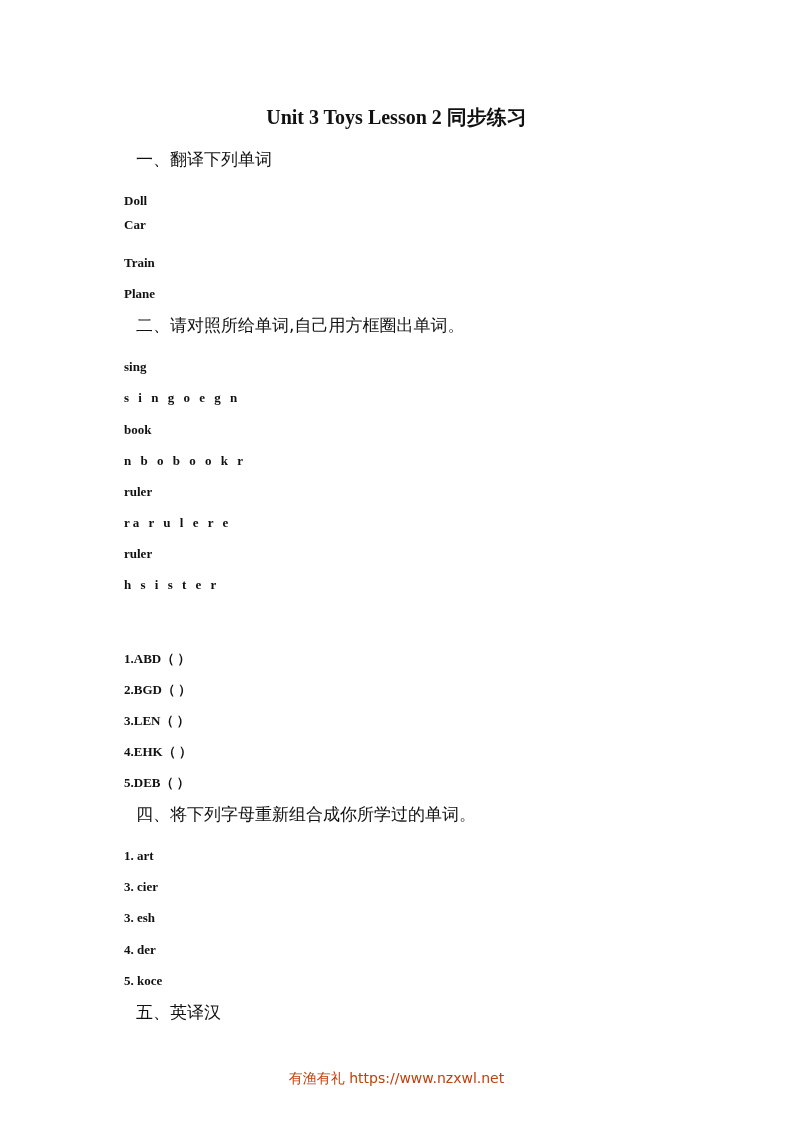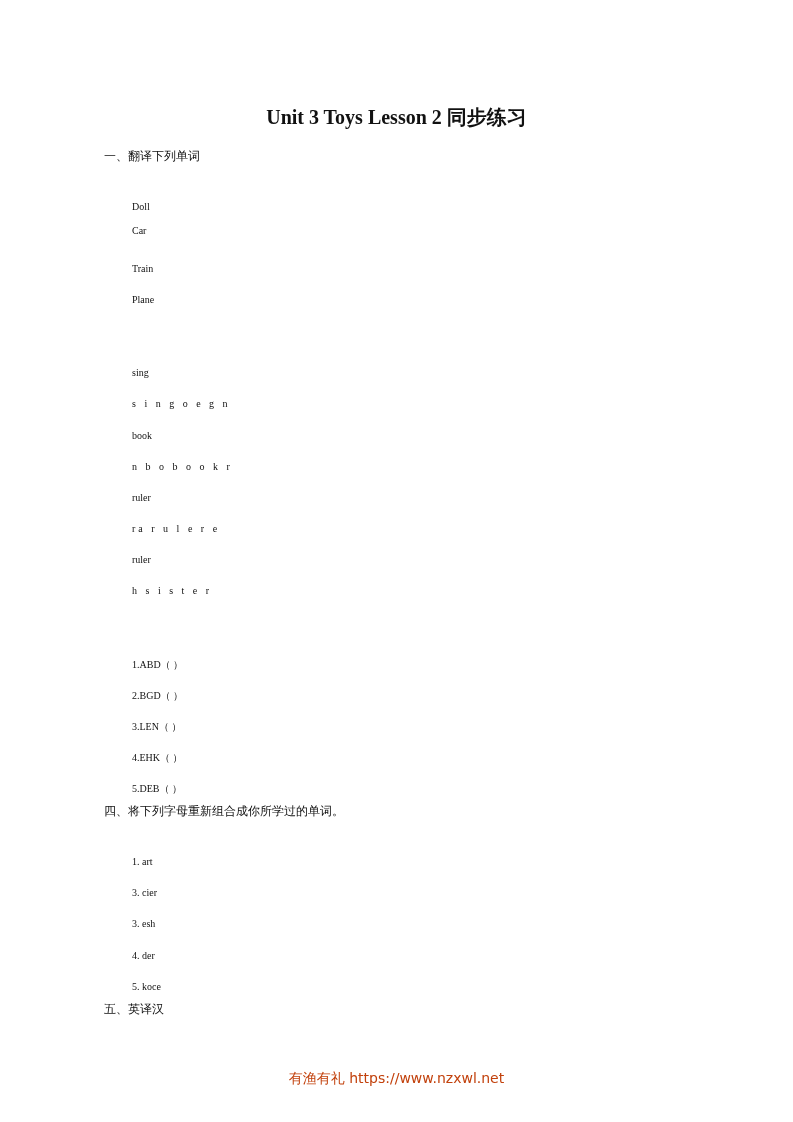--- a/index.html
+++ b/index.html
@@ -3,45 +3,46 @@
 <meta charset="utf-8">
 <style>
   html, body { margin: 0; padding: 0; background: #ffffff; }
   body { width: 793px; height: 1122px; position: relative; overflow: hidden; color: #111; }
   .page { position: absolute; left: 0; top: 0; width: 793px; height: 1000px; }
   .title {
     position: absolute; top: 104px; left: 0; width: 793px; text-align: center;
     font-family: "Liberation Serif", serif; font-weight: bold; font-size: 20px; margin: 0;
   }
   .h {
-    position: absolute; left: 104px; font-family: "DejaVu Sans", sans-serif;
-    font-size: 12px; margin: 0; font-weight: normal; white-space: nowrap;
+    position: absolute; left: 136px; font-family: "DejaVu Sans", sans-serif;
+    font-size: 17px; margin: 0; font-weight: normal; white-space: nowrap;
   }
   .line {
     position: absolute; left: 120px; font-family: "Liberation Serif", serif;
-    font-size: 10px; margin: 12px; white-space: nowrap;
+    font-size: 13px; margin: 4px; white-space: nowrap; font-weight: bold;
   }
   .spaced { letter-spacing: 3px; }
   .footer {
     position: absolute; top: 1070px; left: 0; width: 793px; text-align: center;
     font-family: "DejaVu Sans", sans-serif; font-size: 14px; color: #c2410c;
   }
 </style>
 </head>
 <body>
 
 <div class="page">
   <h1 class="title">Unit 3 Toys Lesson 2 同步练习</h1>
 
   <h2 class="h" style="top:148px">一、翻译下列单词</h2>
   <p class="line" style="top:189px">Doll</p>
   <p class="line" style="top:213px">Car</p>
   <p class="line" style="top:251px">Train</p>
   <p class="line" style="top:282px">Plane</p>
 
+  <h2 class="h" style="top:314px">二、请对照所给单词,自己用方框圈出单词。</h2>
   <p class="line" style="top:355px">sing</p>
   <p class="line spaced" style="top:386px">s i n g o e g n</p>
   <p class="line" style="top:418px">book</p>
   <p class="line spaced" style="top:449px">n b o b o o k r</p>
   <p class="line" style="top:480px">ruler</p>
   <p class="line spaced" style="top:511px">ra r u l e r e</p>
   <p class="line" style="top:542px">ruler</p>
   <p class="line spaced" style="top:573px">h s i s t e r</p>
 
   <p class="line" style="top:646px">1.ABD（ ）</p>

